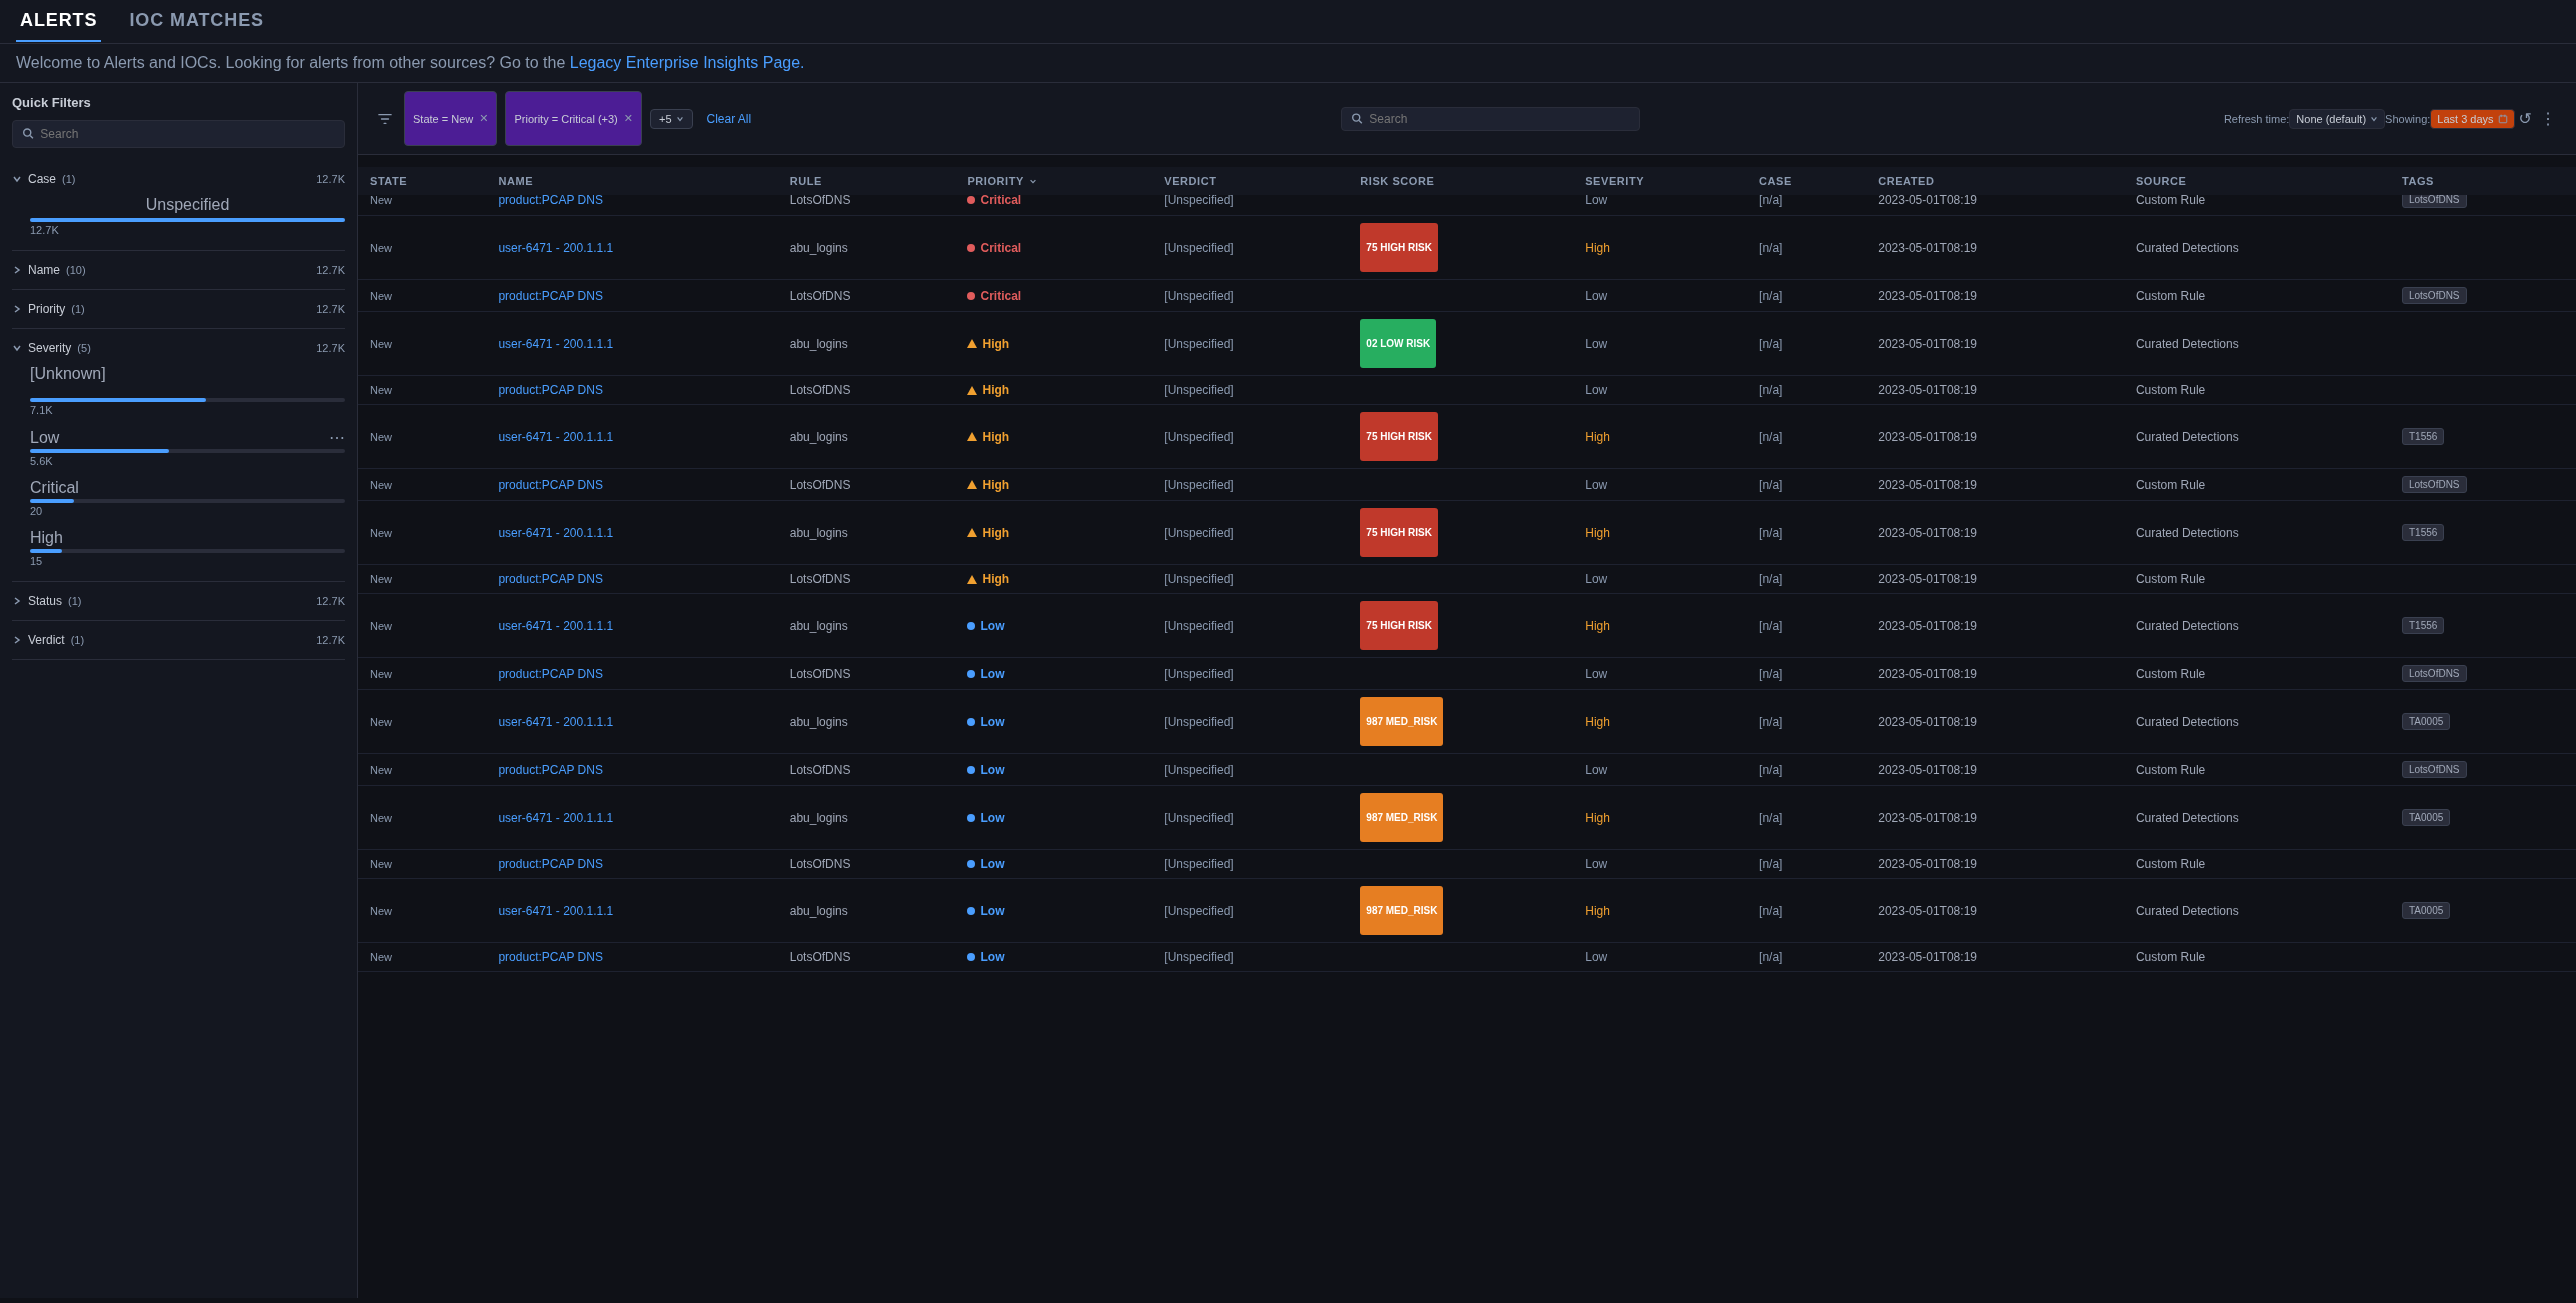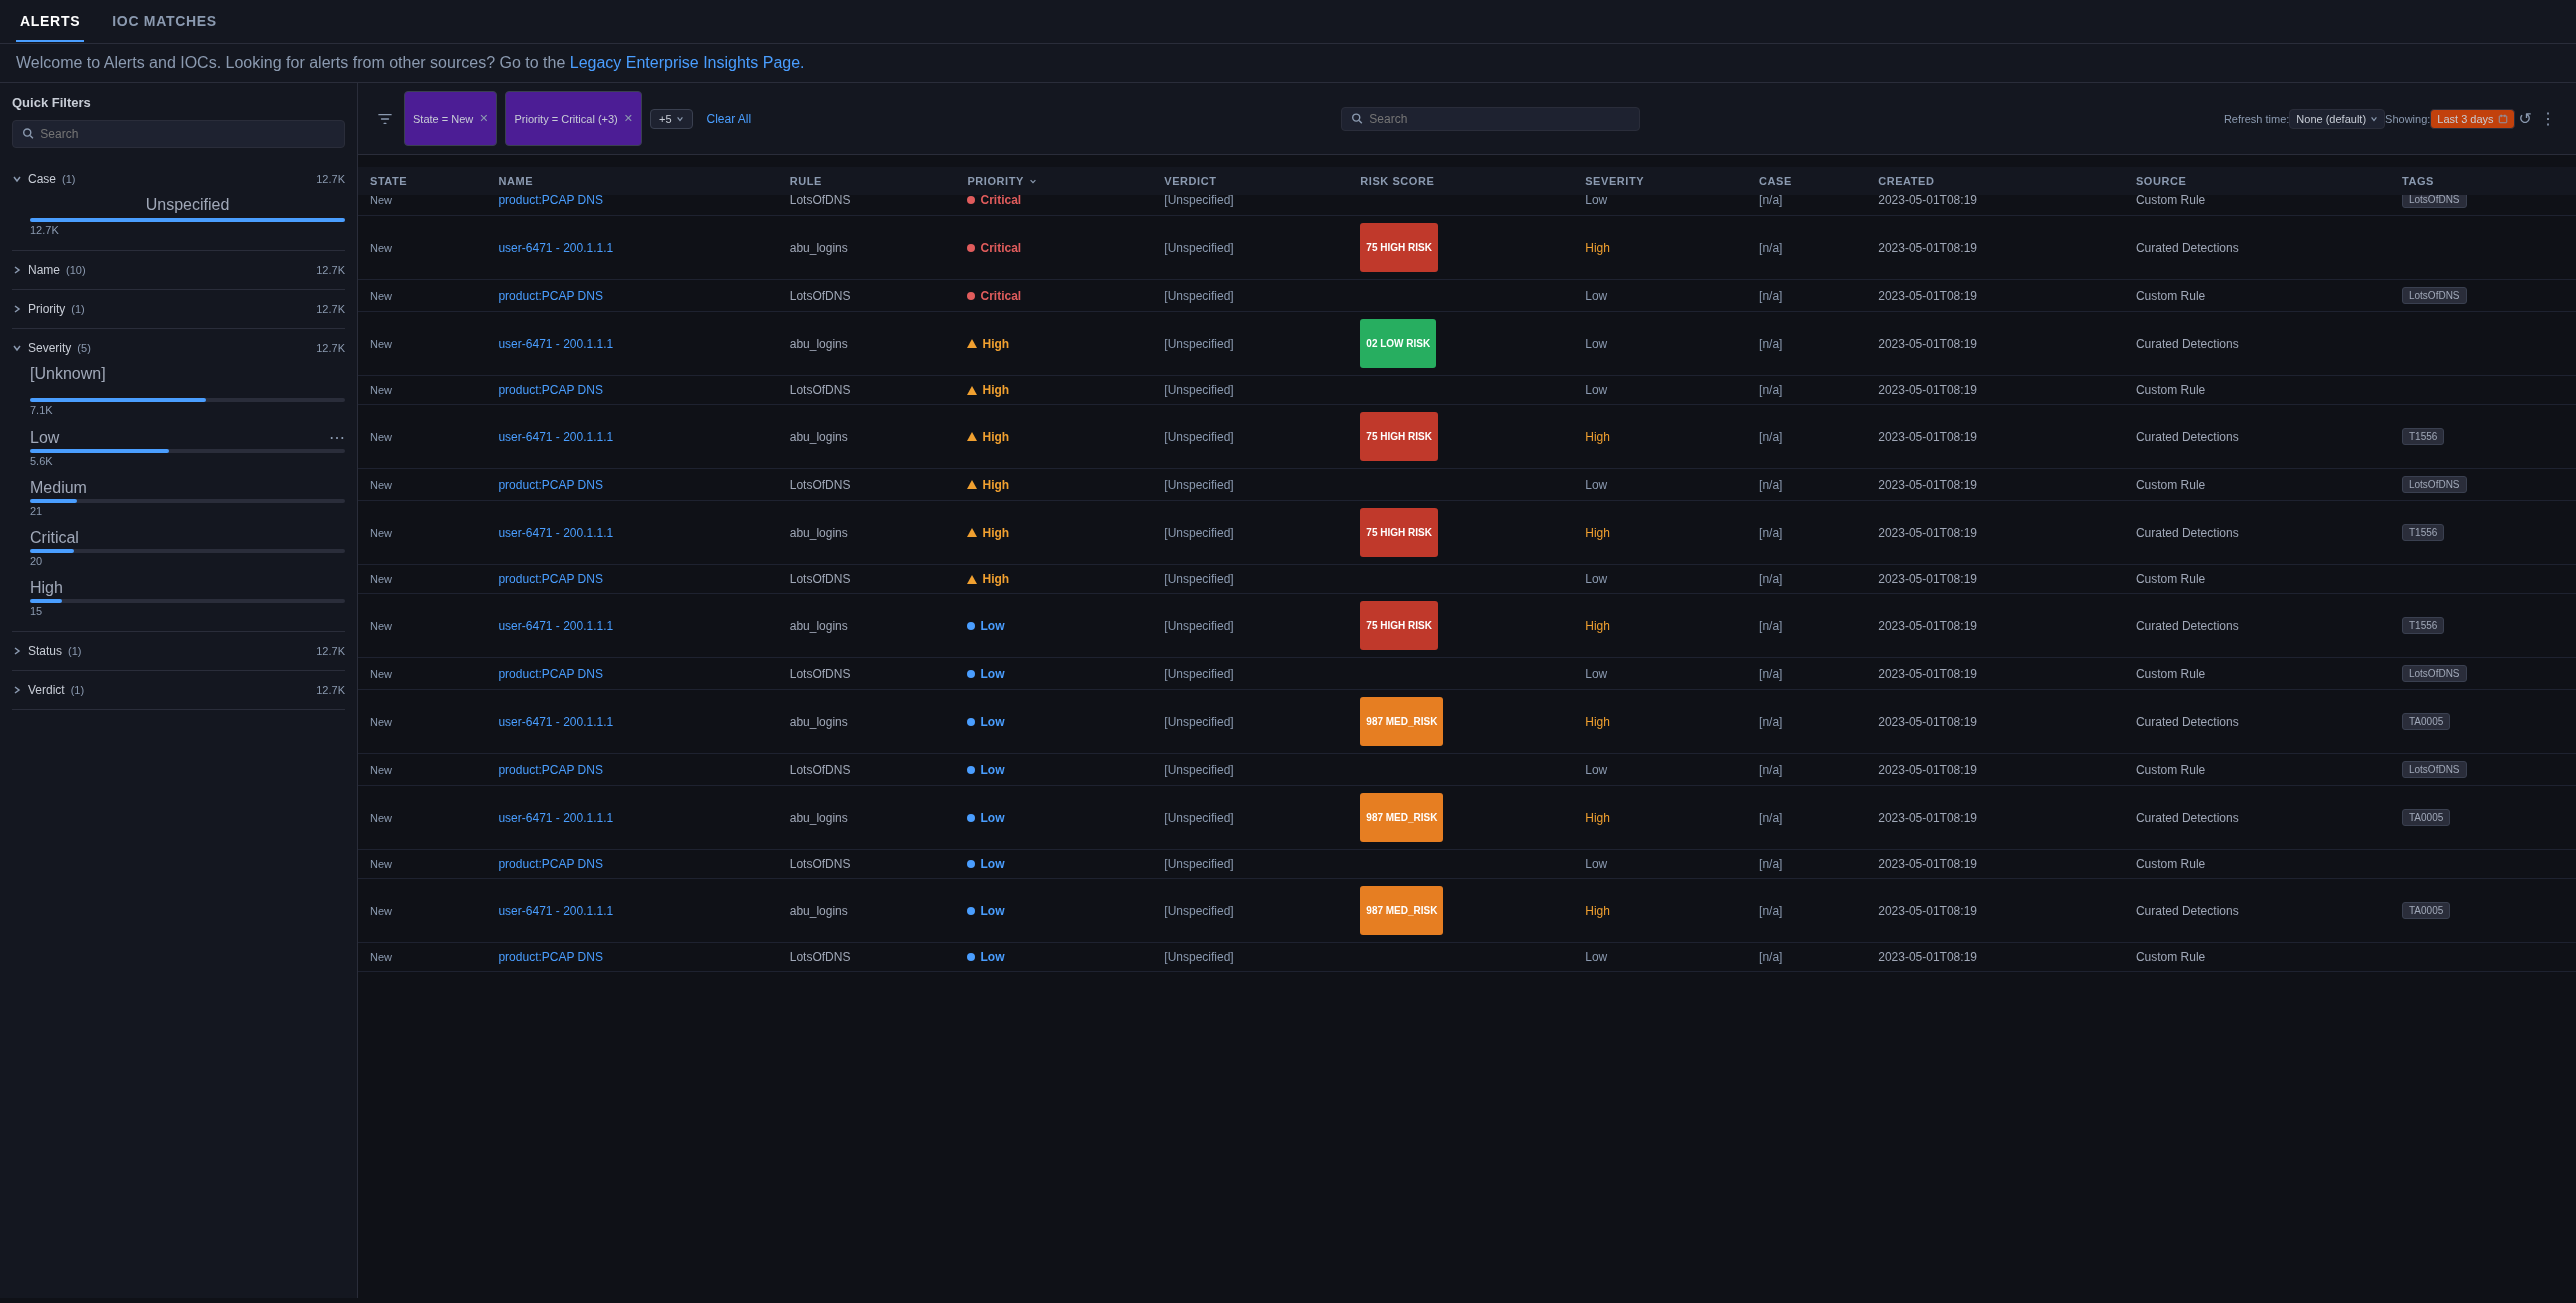--- a/index.html
+++ b/index.html
@@ -17,21 +17,21 @@
       background: #141720;
       border-bottom: 1px solid #2a2d3a;
       display: flex;
       align-items: center;
       padding: 0 16px;
       height: 44px;
       gap: 24px;
     }
     .nav-tab {
       color: #8b9ab0;
-      font-size: 14px;
+      font-size: 18px;
       font-weight: 600;
       letter-spacing: 0.05em;
       padding: 0 4px;
       height: 40px;
       display: flex;
       align-items: center;
       border-bottom: 2px solid transparent;
       cursor: pointer;
       text-transform: uppercase;
     }
@@ -514,29 +514,20 @@
         <div class="filter-item-row">
           <span class="filter-item-label" style="margin-bottom:0">Low</span>
           <button class="dots-btn">⋯</button>
         </div>
         <div class="filter-bar-bg">
           <div class="filter-bar-fill" style="width:44%"></div>
         </div>
         <div class="filter-item-value">5.6K</div>
       </div>
 
-      <div class="filter-item">
-        <div class="filter-item-row">
-          <span class="filter-item-label" style="margin-bottom:0">Medium</span>
-        </div>
-        <div class="filter-bar-bg">
-          <div class="filter-bar-fill" style="width:15%"></div>
-        </div>
-        <div class="filter-item-value">21</div>
-      </div>
 
       <div class="filter-item">
         <div class="filter-item-row">
           <span class="filter-item-label" style="margin-bottom:0">Critical</span>
         </div>
         <div class="filter-bar-bg">
           <div class="filter-bar-fill" style="width:14%"></div>
         </div>
         <div class="filter-item-value">20</div>
       </div>

